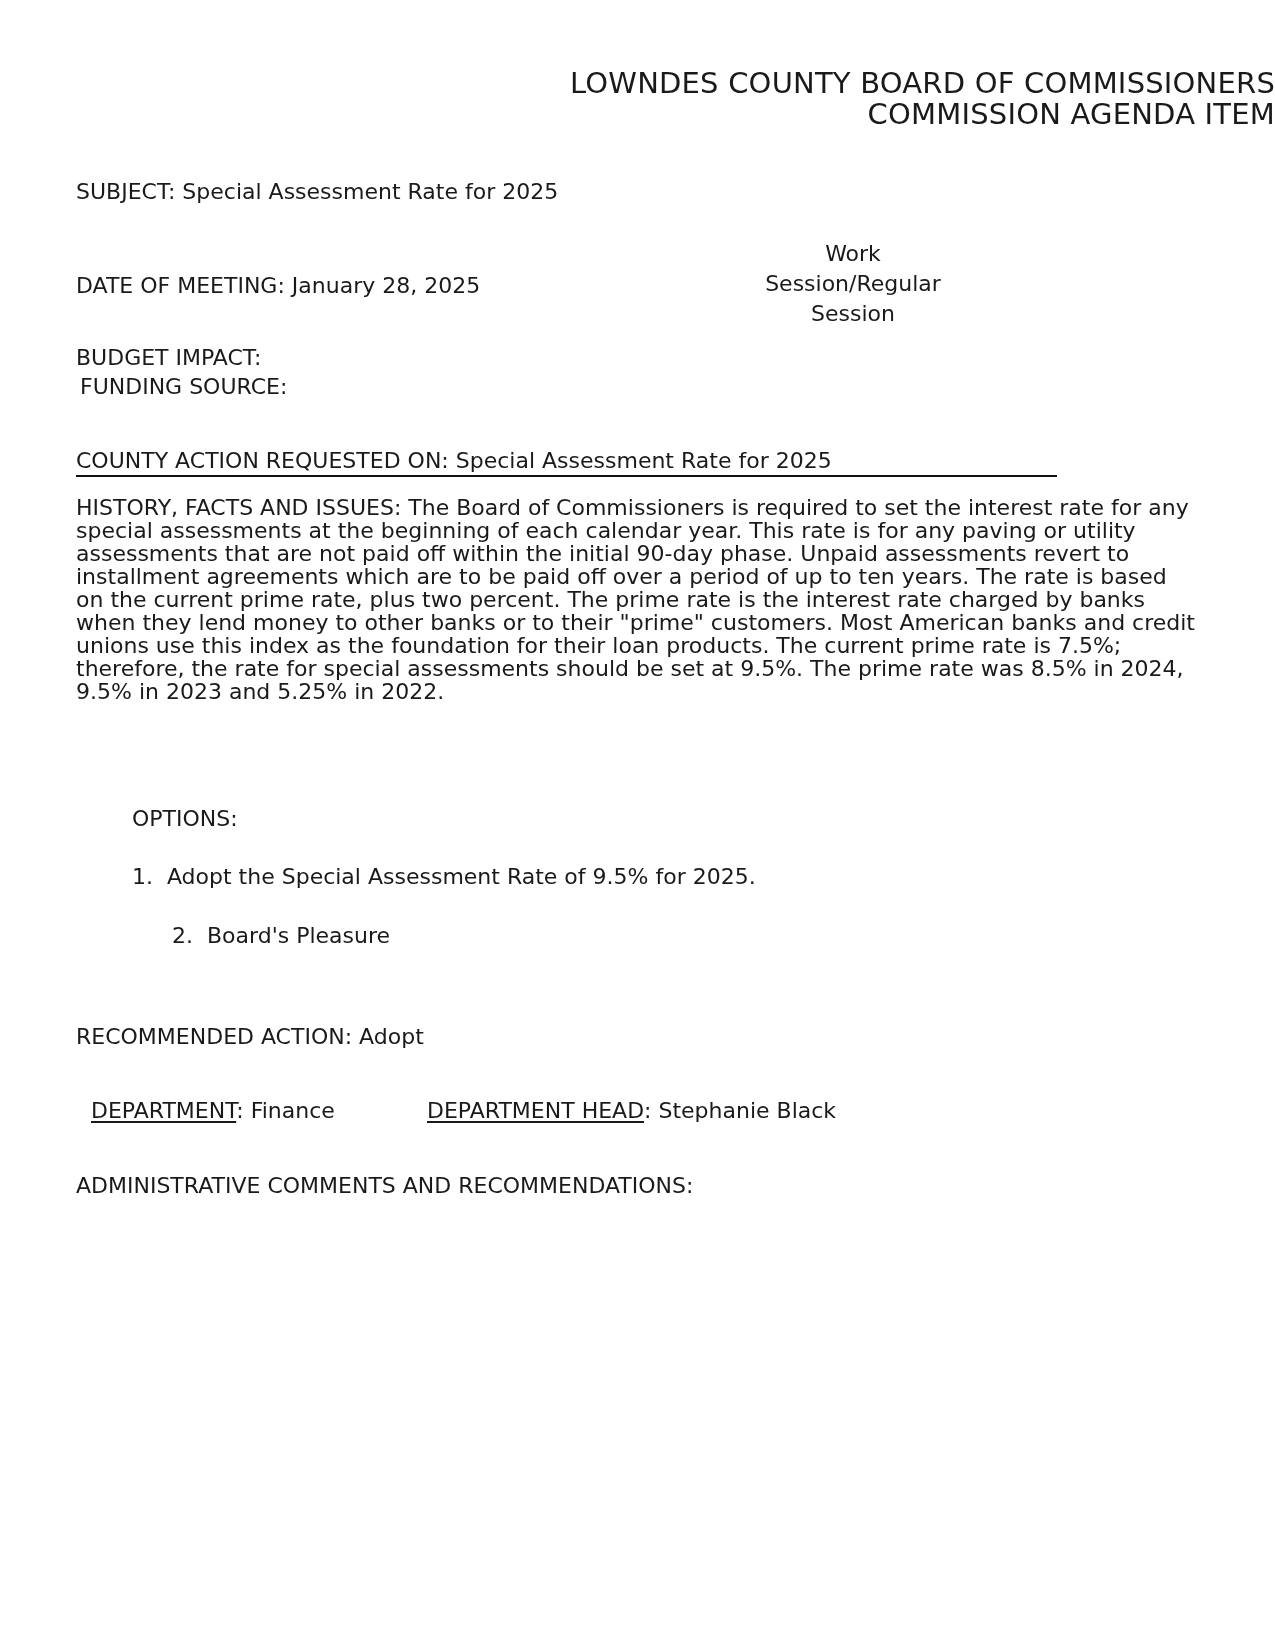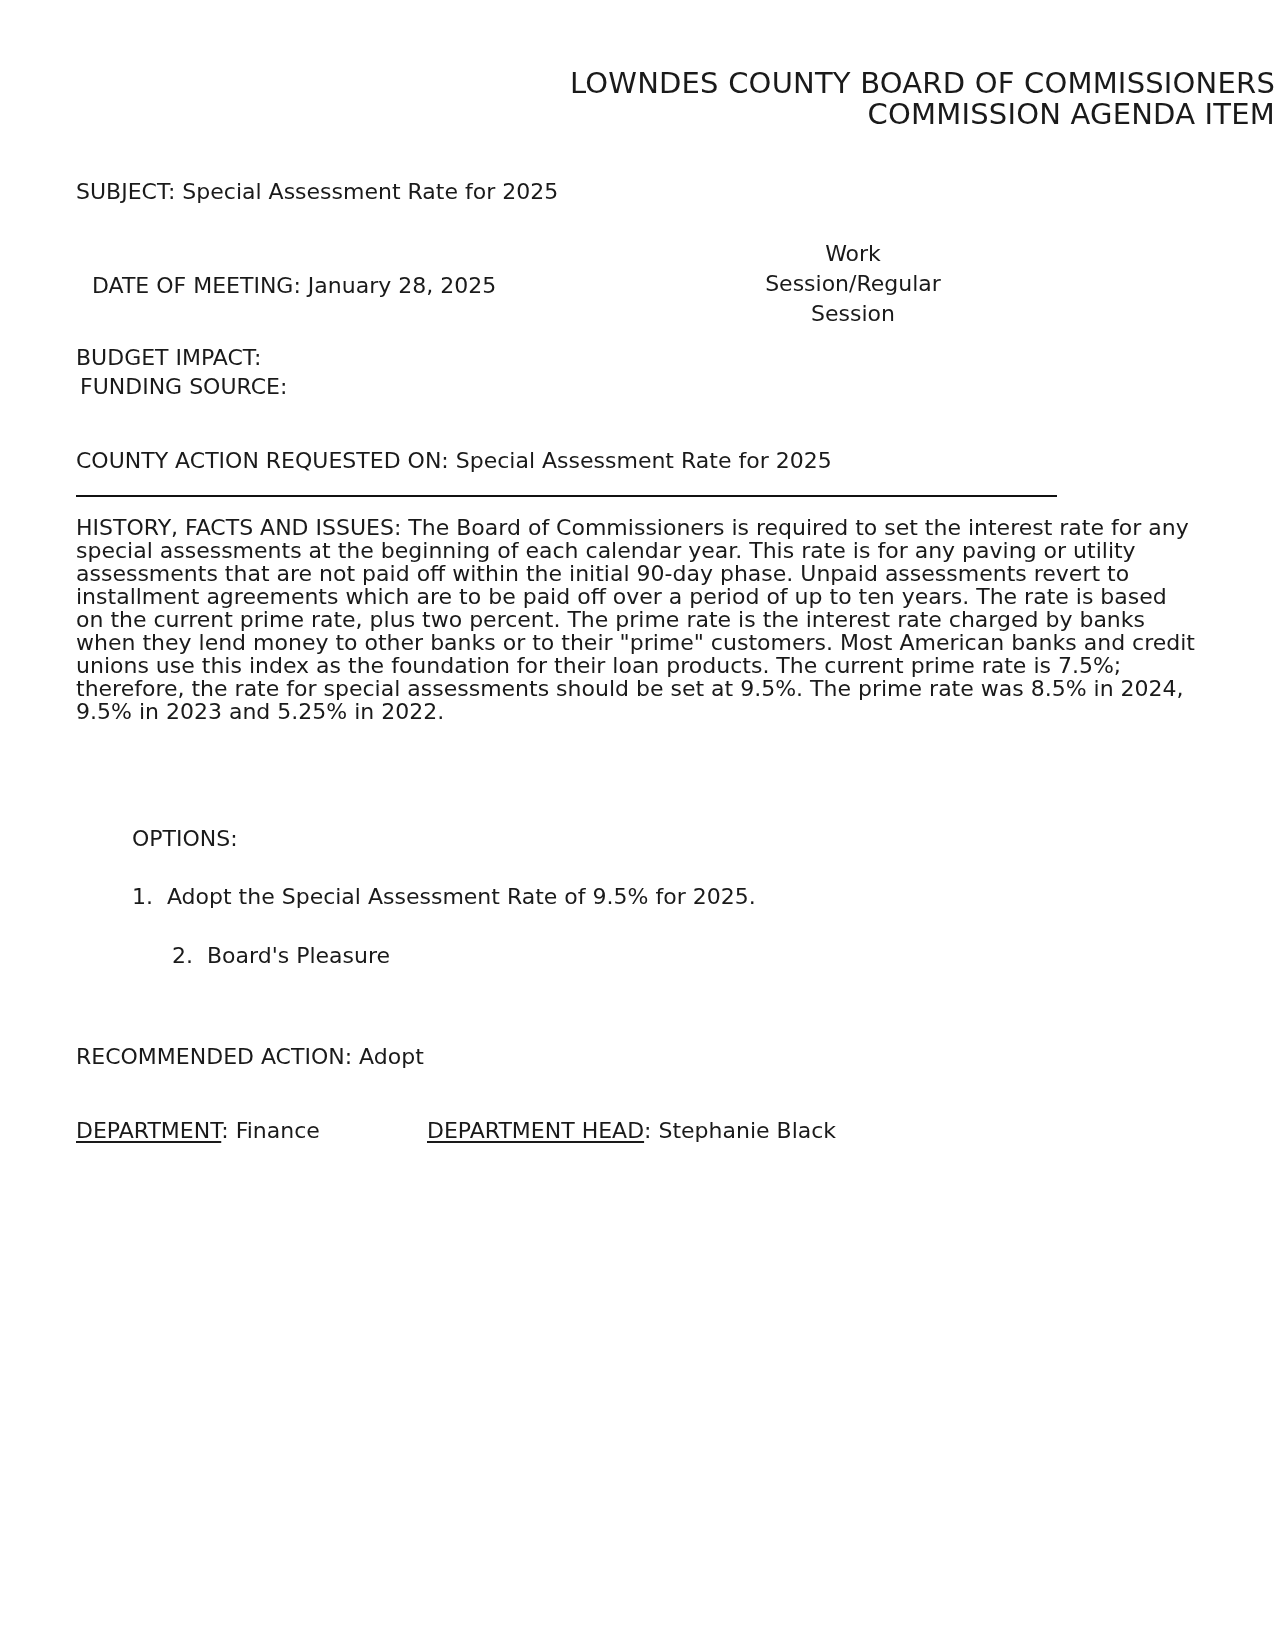--- a/index.html
+++ b/index.html
@@ -38,42 +38,42 @@
   .row-subject {
     margin-top: 47px;
   }
   .meeting-block {
     position: relative;
     margin-top: 45px;
     min-height: 92px;
   }
   .meeting-date {
     position: absolute;
-    left: 16px;
+    left: 0;
     top: 20px;
   }
   .session-label {
     position: absolute;
     left: 672px;
     top: -12px;
     width: 210px;
     line-height: 30px;
     text-align: center;
   }
   .budget-line {
     margin-top: 0px;
   }
   .funding-line {
     padding-left: 4px;
   }
   .action-line {
     margin-top: 45px;
     display: inline-block;
     border-bottom: 2px solid #111;
-    padding-bottom: 20px;
+    padding-bottom: 0;
     padding-right: 225px;
   }
   .history {
     margin-top: 19px;
     text-align: left;
     line-height: 23px;
   }
   .options-block {
     margin-top: 72px;
     position: relative;
@@ -89,21 +89,21 @@
   .recommended {
     margin-top: 72px;
   }
   .dept-row {
     margin-top: 45px;
     position: relative;
     height: 30px;
   }
   .dept-left {
     position: absolute;
-    left: 0;
+    left: 15px;
     top: 0;
   }
   .dept-right {
     position: absolute;
     left: 351px;
     top: 0;
     text-align: center;
   }
   .u {
     text-decoration: underline;
@@ -174,15 +174,16 @@
 
     <div class="dept-row">
       <div class="dept-left">
         <span class="u">DEPARTMENT</span><span>: Finance</span>
       </div>
       <div class="dept-right">
         <span class="u">DEPARTMENT HEAD</span><span>: Stephanie Black</span>
       </div>
     </div>
 
+    <div class="admin">ADMINISTRATIVE COMMENTS AND RECOMMENDATIONS:</div>
 
   </div>
 </div>
 
 </body></html>

